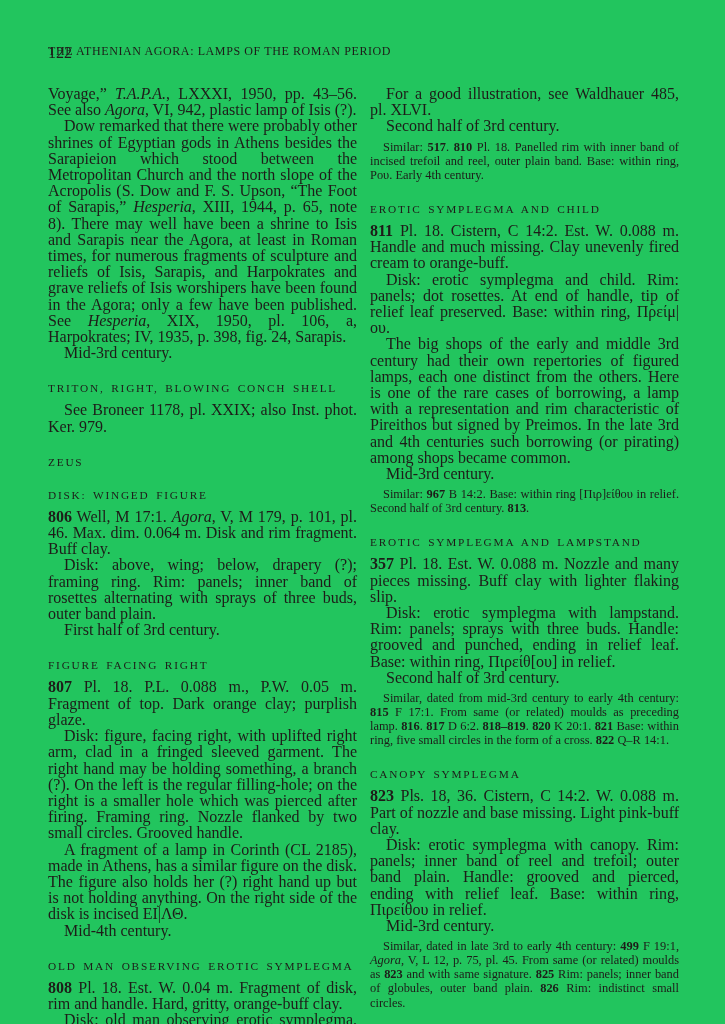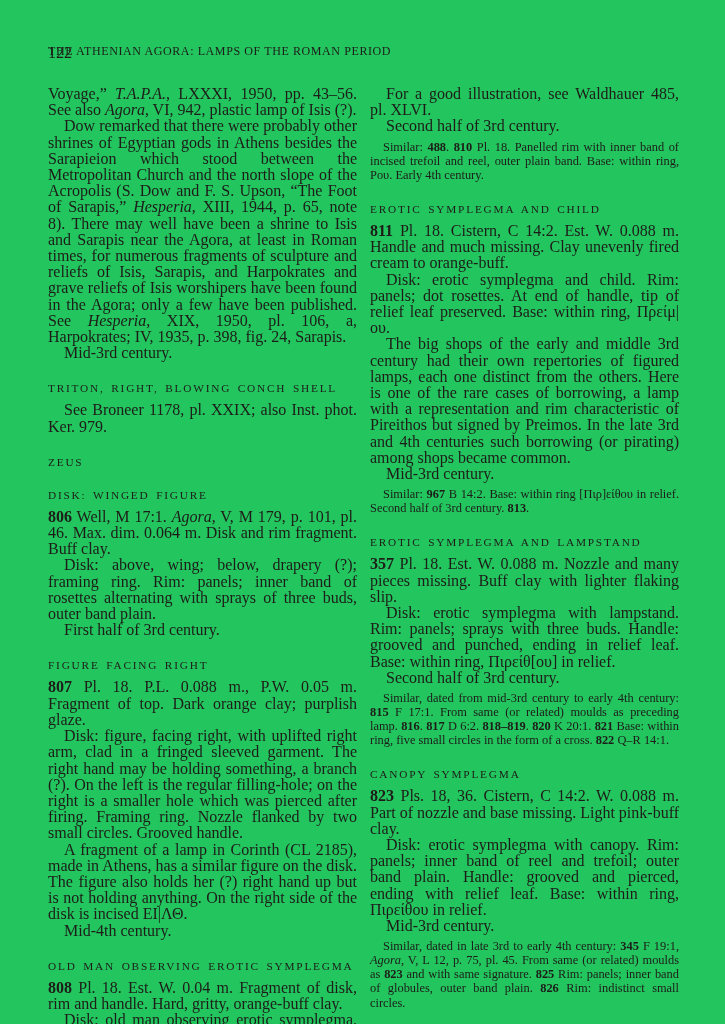--- a/index.html
+++ b/index.html
@@ -96,34 +96,34 @@
         <p class="para indent"><span>Disk: figure, facing right, with uplifted right arm, clad in a fringed sleeved garment. The right hand may be holding something, a branch (?). On the left is the regular filling-hole; on the right is a smaller hole which was pierced after firing. Framing ring. Nozzle flanked by two small circles. Grooved handle.</span></p>
         <p class="para indent"><span>A fragment of a lamp in Corinth (CL 2185), made in Athens, has a similar figure on the disk. The figure also holds her (?) right hand up but is not holding anything. On the right side of the disk is incised ΕΙ|ΛΘ.</span></p>
         <p class="para indent"><span>Mid-4th century.</span></p>
         <h3 class="catalog-heading">OLD MAN OBSERVING EROTIC SYMPLEGMA</h3>
         <p class="para"><b>808</b><span> Pl. 18. Est. W. 0.04 m. Fragment of disk, rim and handle. Hard, gritty, orange-buff clay.</span></p>
         <p class="para indent"><span>Disk: old man observing erotic symplegma. Rim: plain panels; inner band of dot rosettes, outer plain band. Solid grooved handle.</span></p>
       </div>
     <div class="col" id="col-right">
         <p class="para indent"><span>For a good illustration, see Waldhauer 485, pl. XLVI.</span></p>
         <p class="para indent"><span>Second half of 3rd century.</span></p>
-        <p class="similar"><span>Similar: </span><b>488</b><span>. </span><b>810</b><span> Pl. 18. Panelled rim with inner band of incised trefoil and reel, outer plain band. Base: within ring, Ρου. Early 4th century.</span></p>
+        <p class="similar"><span>Similar: </span><b>517</b><span>. </span><b>810</b><span> Pl. 18. Panelled rim with inner band of incised trefoil and reel, outer plain band. Base: within ring, Ρου. Early 4th century.</span></p>
         <h3 class="catalog-heading">EROTIC SYMPLEGMA AND CHILD</h3>
         <p class="para"><b>811</b><span> Pl. 18. Cistern, C 14:2. Est. W. 0.088 m. Handle and much missing. Clay unevenly fired cream to orange-buff.</span></p>
         <p class="para indent"><span>Disk: erotic symplegma and child. Rim: panels; dot rosettes. At end of handle, tip of relief leaf preserved. Base: within ring, Πρείμ|ου.</span></p>
         <p class="para indent"><span>The big shops of the early and middle 3rd century had their own repertories of figured lamps, each one distinct from the others. Here is one of the rare cases of borrowing, a lamp with a representation and rim characteristic of Pireithos but signed by Preimos. In the late 3rd and 4th centuries such borrowing (or pirating) among shops became common.</span></p>
         <p class="para indent"><span>Mid-3rd century.</span></p>
         <p class="similar"><span>Similar: </span><b>967</b><span> B 14:2. Base: within ring [Πιρ]είθου in relief. Second half of 3rd century. </span><b>813</b><span>.</span></p>
         <h3 class="catalog-heading">EROTIC SYMPLEGMA AND LAMPSTAND</h3>
         <p class="para"><b>357</b><span> Pl. 18. Est. W. 0.088 m. Nozzle and many pieces missing. Buff clay with lighter flaking slip.</span></p>
         <p class="para indent"><span>Disk: erotic symplegma with lampstand. Rim: panels; sprays with three buds. Handle: grooved and punched, ending in relief leaf. Base: within ring, Πιρείθ[ου] in relief.</span></p>
         <p class="para indent"><span>Second half of 3rd century.</span></p>
         <p class="similar"><span>Similar, dated from mid-3rd century to early 4th century: </span><b>815</b><span> F 17:1. From same (or related) moulds as preceding lamp. </span><b>816</b><span>. </span><b>817</b><span> D 6:2. </span><b>818–819</b><span>. </span><b>820</b><span> K 20:1. </span><b>821</b><span> Base: within ring, five small circles in the form of a cross. </span><b>822</b><span> Q–R 14:1.</span></p>
         <h3 class="catalog-heading">CANOPY SYMPLEGMA</h3>
         <p class="para"><b>823</b><span> Pls. 18, 36. Cistern, C 14:2. W. 0.088 m. Part of nozzle and base missing. Light pink-buff clay.</span></p>
         <p class="para indent"><span>Disk: erotic symplegma with canopy. Rim: panels; inner band of reel and trefoil; outer band plain. Handle: grooved and pierced, ending with relief leaf. Base: within ring, Πιρείθου in relief.</span></p>
         <p class="para indent"><span>Mid-3rd century.</span></p>
-        <p class="similar"><span>Similar, dated in late 3rd to early 4th century: </span><b>345</b><span> F 19:1, </span><i>Agora</i><span>, V, L 12, p. 75, pl. 45. From same (or related) moulds as </span><b>823</b><span> and with same signature. </span><b>825</b><span> Rim: panels; inner band of globules, outer band plain. </span><b>826</b><span> Rim: indistinct small circles.</span></p>
+        <p class="similar"><span>Similar, dated in late 3rd to early 4th century: </span><b>499</b><span> F 19:1, </span><i>Agora</i><span>, V, L 12, p. 75, pl. 45. From same (or related) moulds as </span><b>823</b><span> and with same signature. </span><b>825</b><span> Rim: panels; inner band of globules, outer band plain. </span><b>826</b><span> Rim: indistinct small circles.</span></p>
         <h3 class="catalog-heading">EROTIC SYMPLEGMA: MAN AND DONKEY</h3>
         <p class="para"><b>827</b><span> Max. dim. 0.069 m. Part of disk, rim and wall. Buff clay with lighter peeling slip.</span></p>
       </div>
   </div>
 </div>
 
 </body></html>

